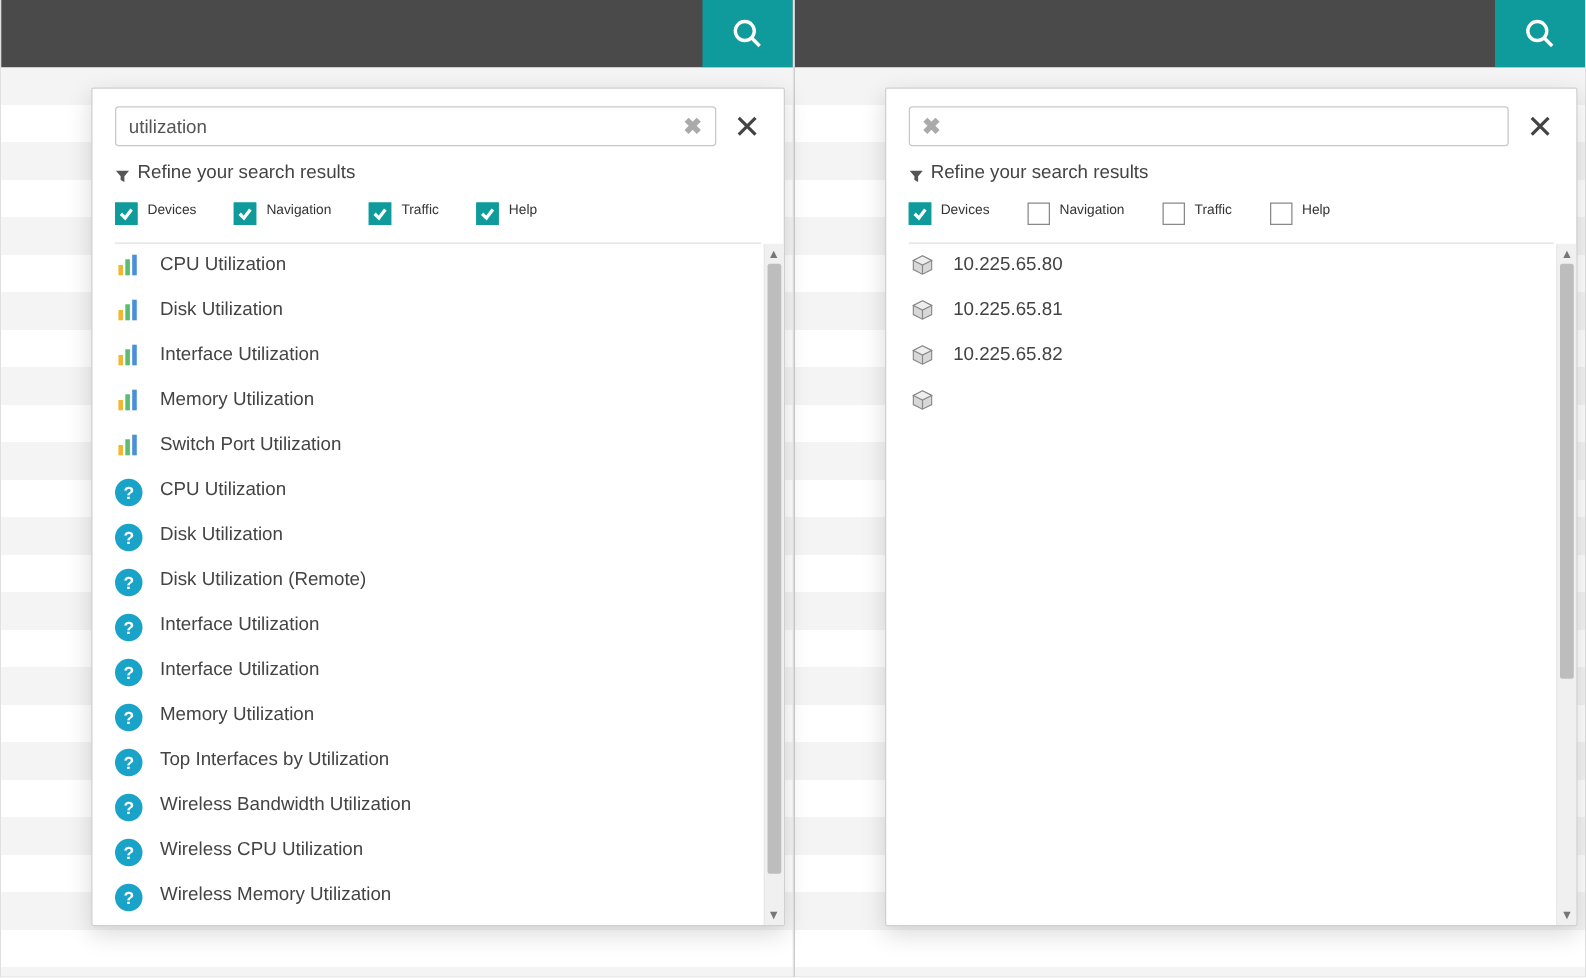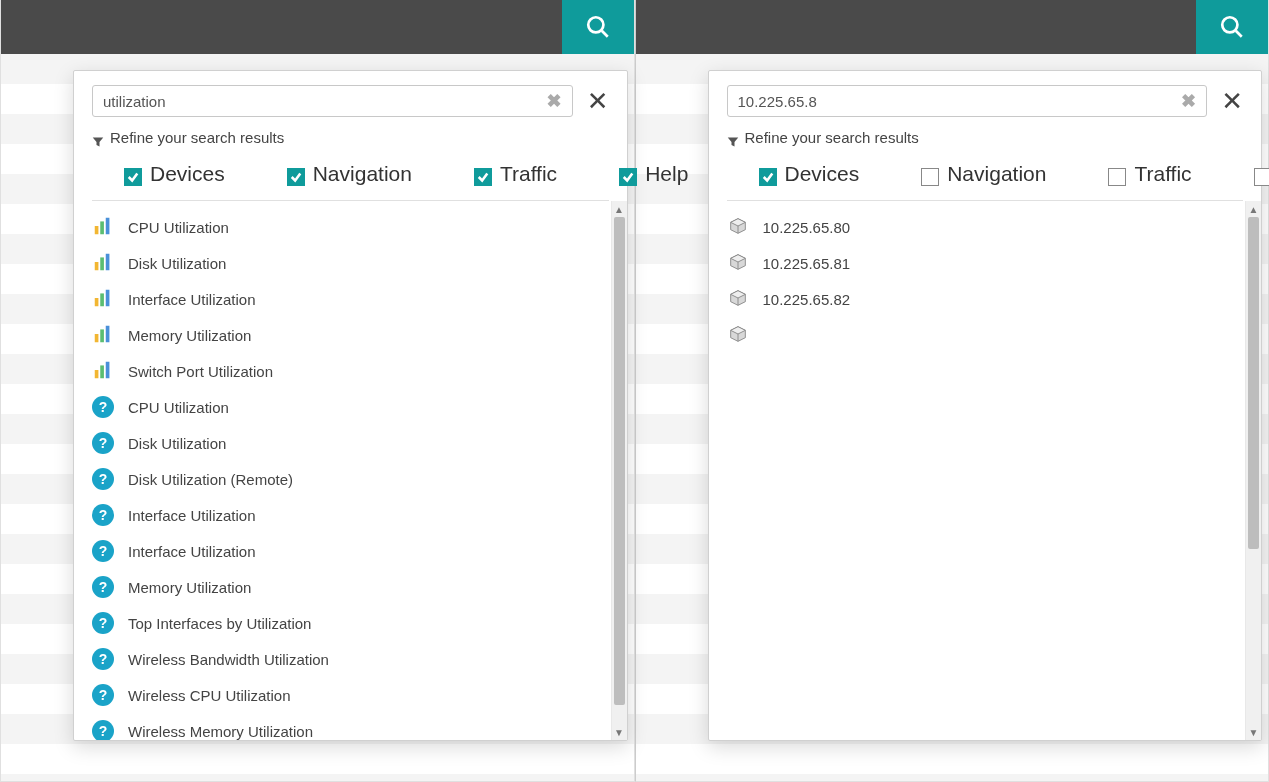--- a/index.html
+++ b/index.html
@@ -117,26 +117,25 @@
   .funnel-icon svg { width:12px; height:12px; fill:#555; }
   .filters {
     display: flex;
     gap: 30px;
     margin-top: 16px;
     padding-bottom: 14px;
     border-bottom: 1px solid #e0e0e0;
   }
   .chk {
     display: flex;
-    align-items: flex-end;
+    align-items: flex-start;
     gap: 8px;
     cursor: pointer;
-    font-size: 21px;
+    font-size: 11px;
     color: #333;
-    margin-left: 32px;
   }
   .chk .box {
     width: 18px; height: 18px;
     border: 1.5px solid #0f9b9b;
     display: flex; align-items:center; justify-content:center;
     background: #fff;
   }
   .chk.checked .box {
     background: #0f9b9b;
   }
@@ -151,21 +150,21 @@
     overflow: hidden;
     padding: 0 0 0 18px;
   }
   .results {
     flex: 1;
     overflow: hidden;
     padding-top: 8px;
   }
   .result-item {
     display: flex;
-    align-items: center;
+    align-items: flex-start;
     gap: 14px;
     height: 36px;
     cursor: pointer;
     color: #444;
     font-size: 15px;
   }
   .result-icon {
     width: 22px; height:22px;
     display:flex; align-items:center; justify-content:center;
     flex-shrink:0;
@@ -395,21 +394,20 @@
             <line x1="21" y1="21" x2="15.5" y2="15.5"></line>
           </svg>
       </div>
     </div>
     <div class="grid-bg"></div>
 
     <div class="dropdown">
       <div class="dd-head">
         <div class="dd-row1">
           <div class="search-box">
-            <input class="search-input" value="10.225.65.8" style="">
             <span class="clear-btn">✖</span>
           </div>
           <span class="close-btn">✕</span>
         </div>
         <div class="refine-line">
           <span class="funnel-icon">
             <svg viewBox="0 0 16 16">
                 <path d="M1 2 h14 L10 8 v6 l-4 -2 V8 Z"></path>
               </svg>
           </span>

